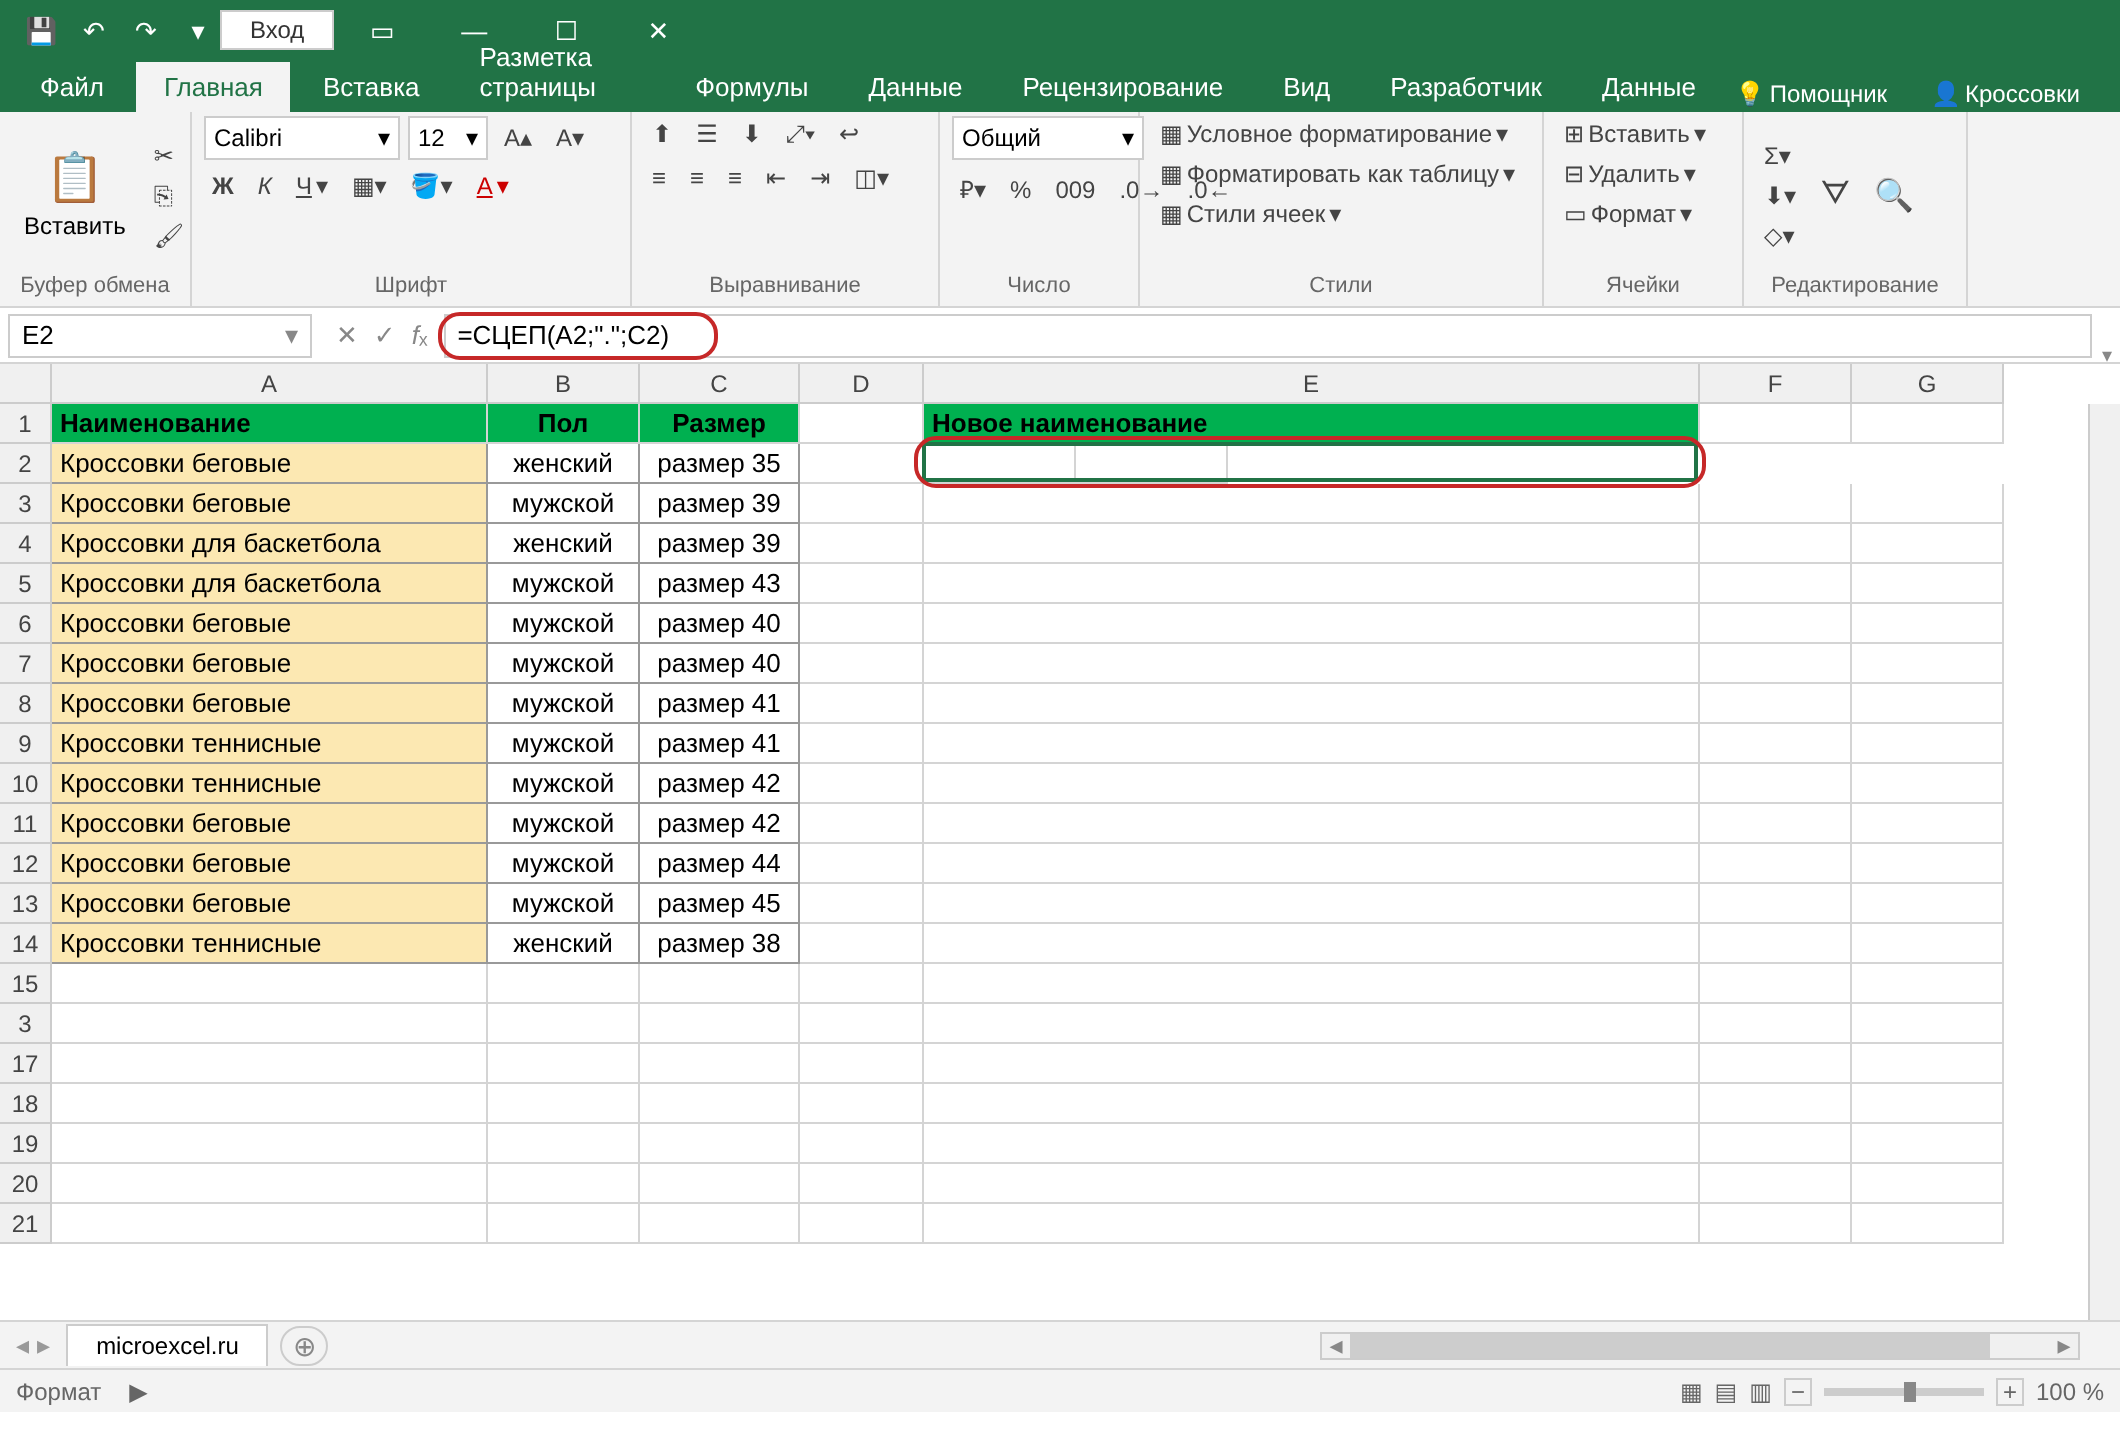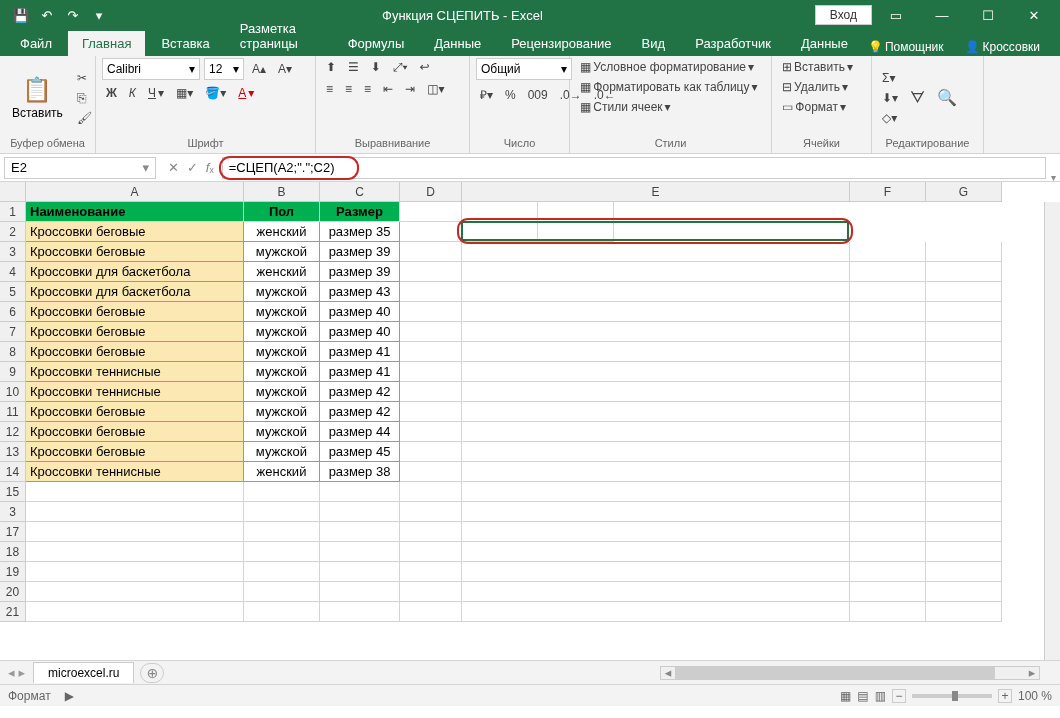--- a/index.html
+++ b/index.html
@@ -58,21 +58,20 @@
 </head>
 <body>
 
 <div class="titlebar">
   <div class="qat">
     <div class="qat-btn">💾</div>
     <div class="qat-btn">↶</div>
     <div class="qat-btn">↷</div>
     <div class="qat-btn">▾</div>
   </div>
-  <div class="title-center">Функция СЦЕПИТЬ  -  Excel</div>
   <div class="title-right">
     <button class="login-btn">Вход</button>
     <div class="win-btn">▭</div>
     <div class="win-btn">—</div>
     <div class="win-btn">☐</div>
     <div class="win-btn">✕</div>
   </div>
 </div>
 
 <div class="ribbon-tabs">
@@ -238,20 +237,21 @@
       <div class="col-hdr" style="width:76px">F</div>
       <div class="col-hdr" style="width:76px">G</div>
     </div>
   <div id="grid-rows">
       <div class="grow">
         <div class="row-hdr">1</div>
         <div class="cell hdrcell" style="width:218px">Наименование</div>
         <div class="cell hdrcell ctr" style="width:76px">Пол</div>
         <div class="cell hdrcell ctr" style="width:80px">Размер</div>
         <div class="cell " style="width:62px"></div>
+        <div class="cell hdrcell" style="width:388px">Новое наименование</div>
         <div class="cell " style="width:76px"></div>
         <div class="cell " style="width:76px"></div>
       </div>
       <div class="grow">
         <div class="row-hdr">2</div>
         <div class="cell ycell" style="width:218px">Кроссовки беговые</div>
         <div class="cell gcell ctr" style="width:76px">женский</div>
         <div class="cell gcell ctr" style="width:80px">размер 35</div>
         <div class="cell " style="width:62px"></div>
         <div class="cell " style="width:76px"></div>

